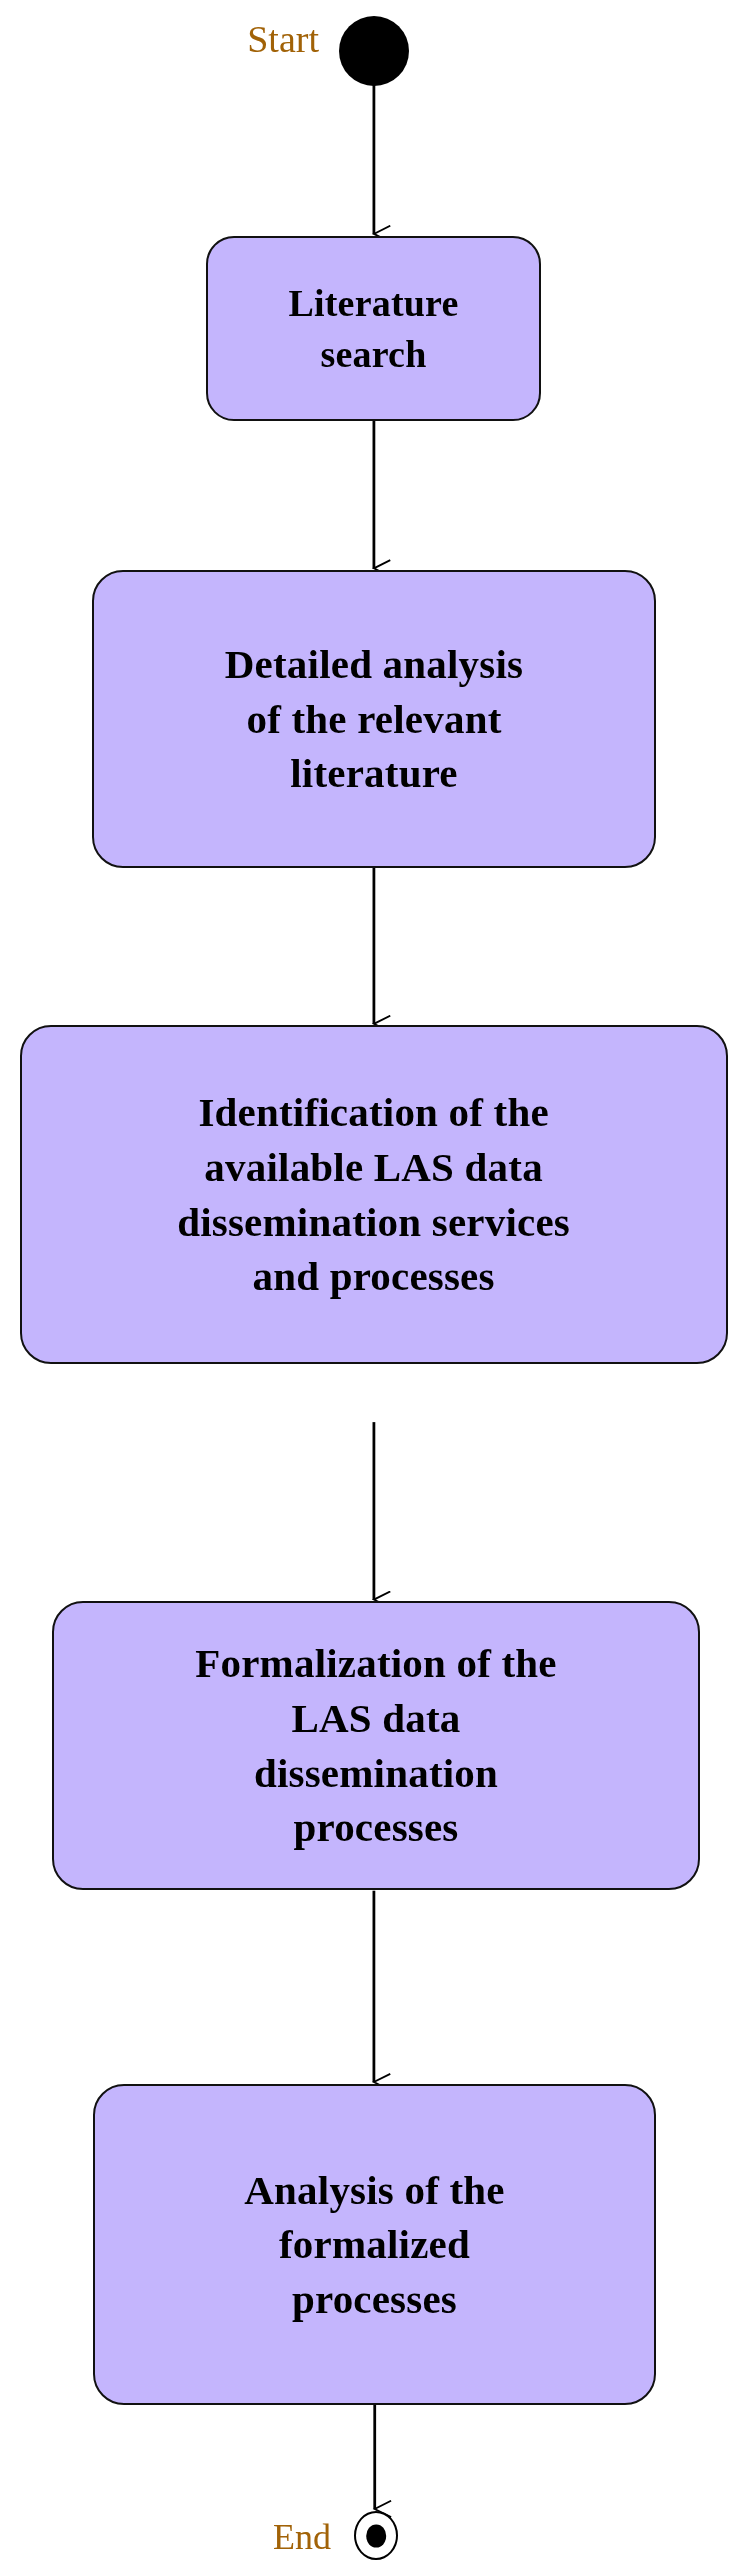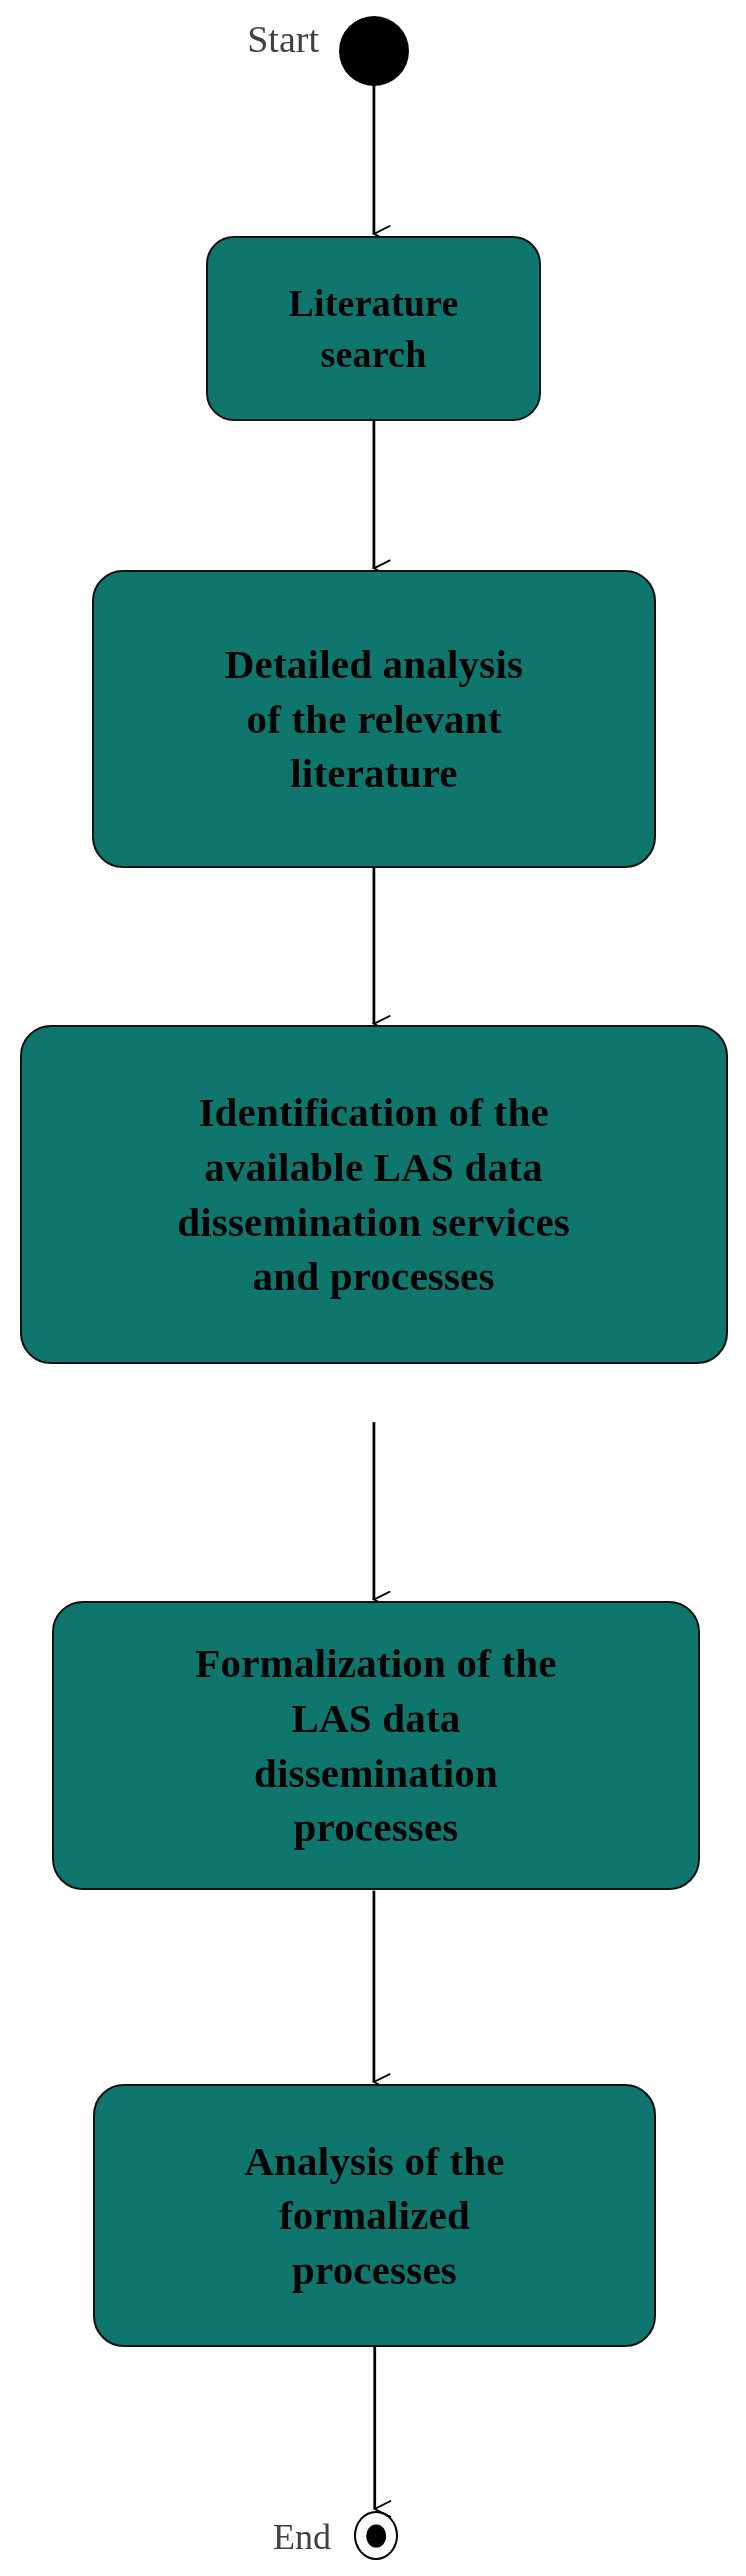--- a/index.html
+++ b/index.html
@@ -18,21 +18,21 @@
     height: 2576px;
     margin: 0;
     background: #ffffff;
     overflow: hidden;
   }
   
   .node-label {
     position: absolute;
     font-family: "Liberation Serif", "DejaVu Serif", serif;
     font-weight: 400;
-    color: #404040;
+    color: #a16207;
     white-space: nowrap;
     text-align: right;
     line-height: 1;
   }
   #start-label {
     left: 0px;
     top: 20.4px;
     width: 319px;
     font-size: 38px;
   }
@@ -72,21 +72,21 @@
     height: 23px;
     border-radius: 50%;
     background: #000000;
   }
   
   .activity-box {
     position: absolute;
     box-sizing: border-box;
     border: 2.5px solid #111111;
     border-radius: 31px;
-    background: #0f766e;
+    background: #c4b5fd;
     display: flex;
     align-items: center;
     justify-content: center;
     text-align: center;
     padding: 4.9px 14.7px;
   }
   .activity-box .box-text {
     display: block;
     font-family: "Liberation Serif", "DejaVu Serif", serif;
     font-weight: 700;
@@ -99,21 +99,21 @@
 
   #box-2 { left: 92px; top: 570px;  width: 564px; height: 298px; align-items: center; }
   #box-2 .box-text { font-size: 41px; }
 
   #box-3 { left: 19.6px;  top: 1025px; width: 708px; height: 339px; }
   #box-3 .box-text { font-size: 41px; }
 
   #box-4 { left: 52px;  top: 1601px; width: 648px; height: 289px; }
   #box-4 .box-text { font-size: 41px; }
 
-  #box-5 { left: 93px; top: 2084px; width: 563px; height: 263px; }
+  #box-5 { left: 93px; top: 2084px; width: 563px; height: 321px; }
   #box-5 .box-text { font-size: 41px; }
 
   
   .connector {
     position: absolute;
     left: 0;
     top: 0;
     width: 747px;
     height: 2576px;
     pointer-events: none;

